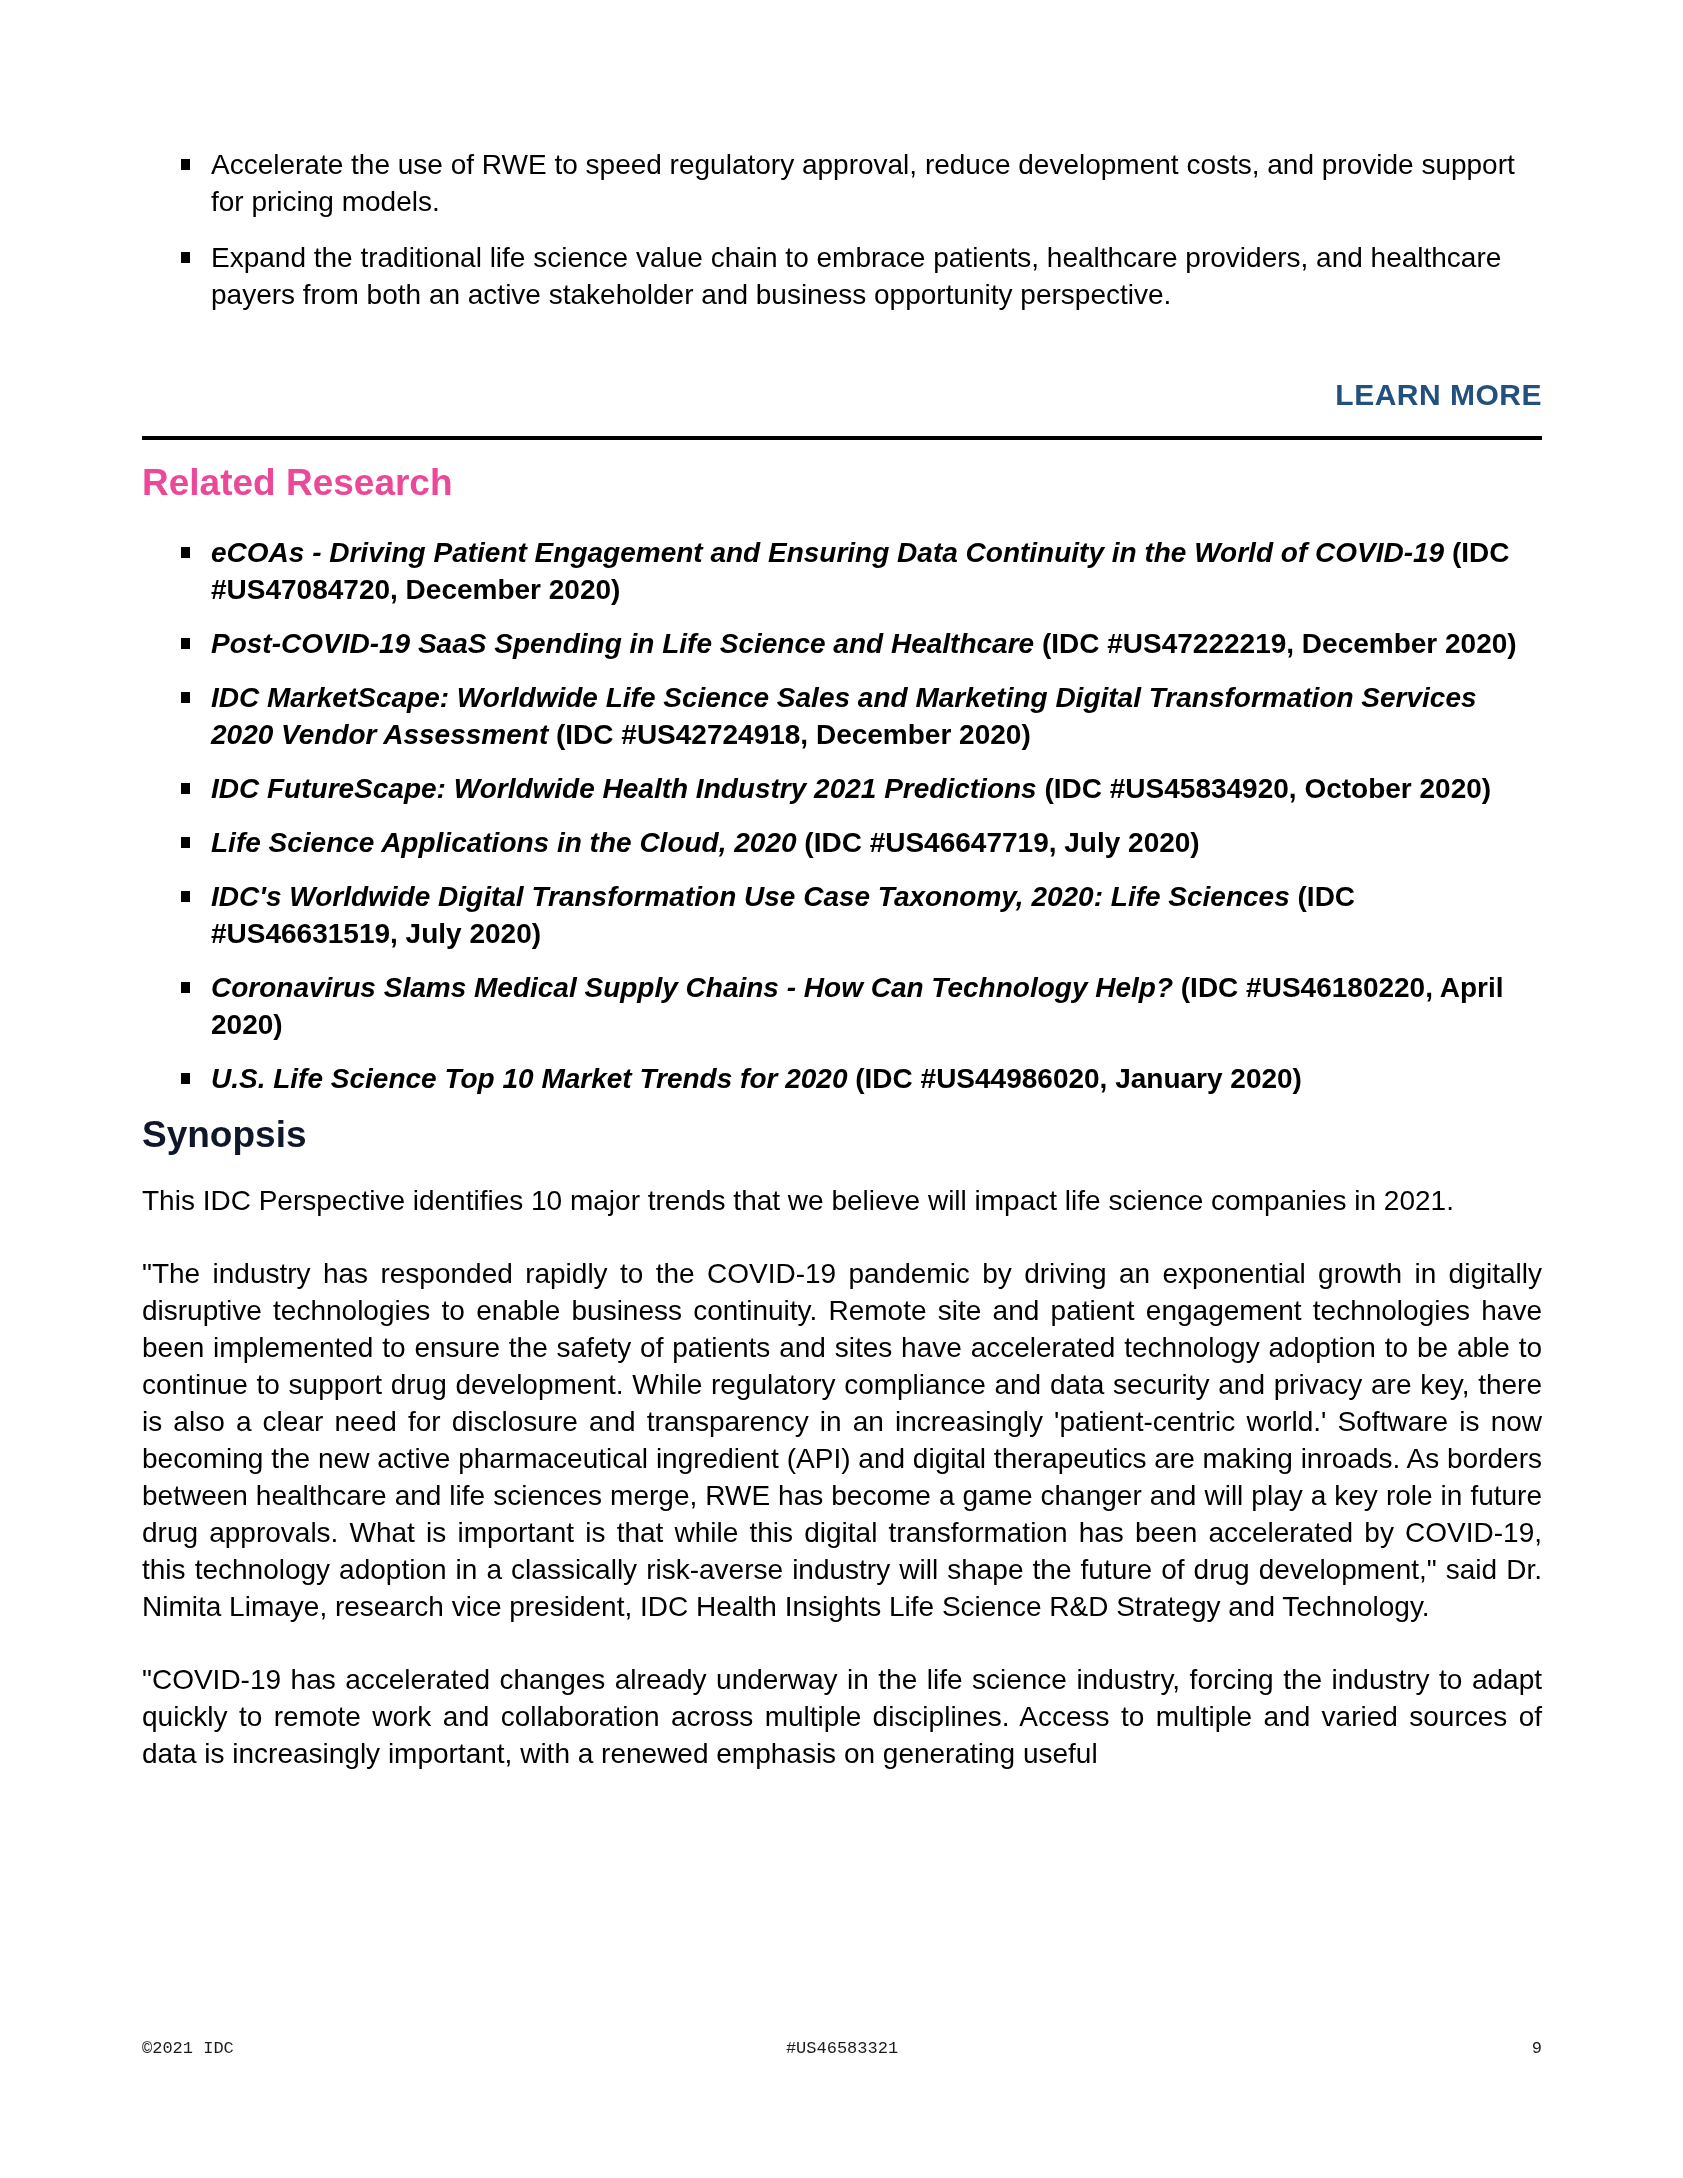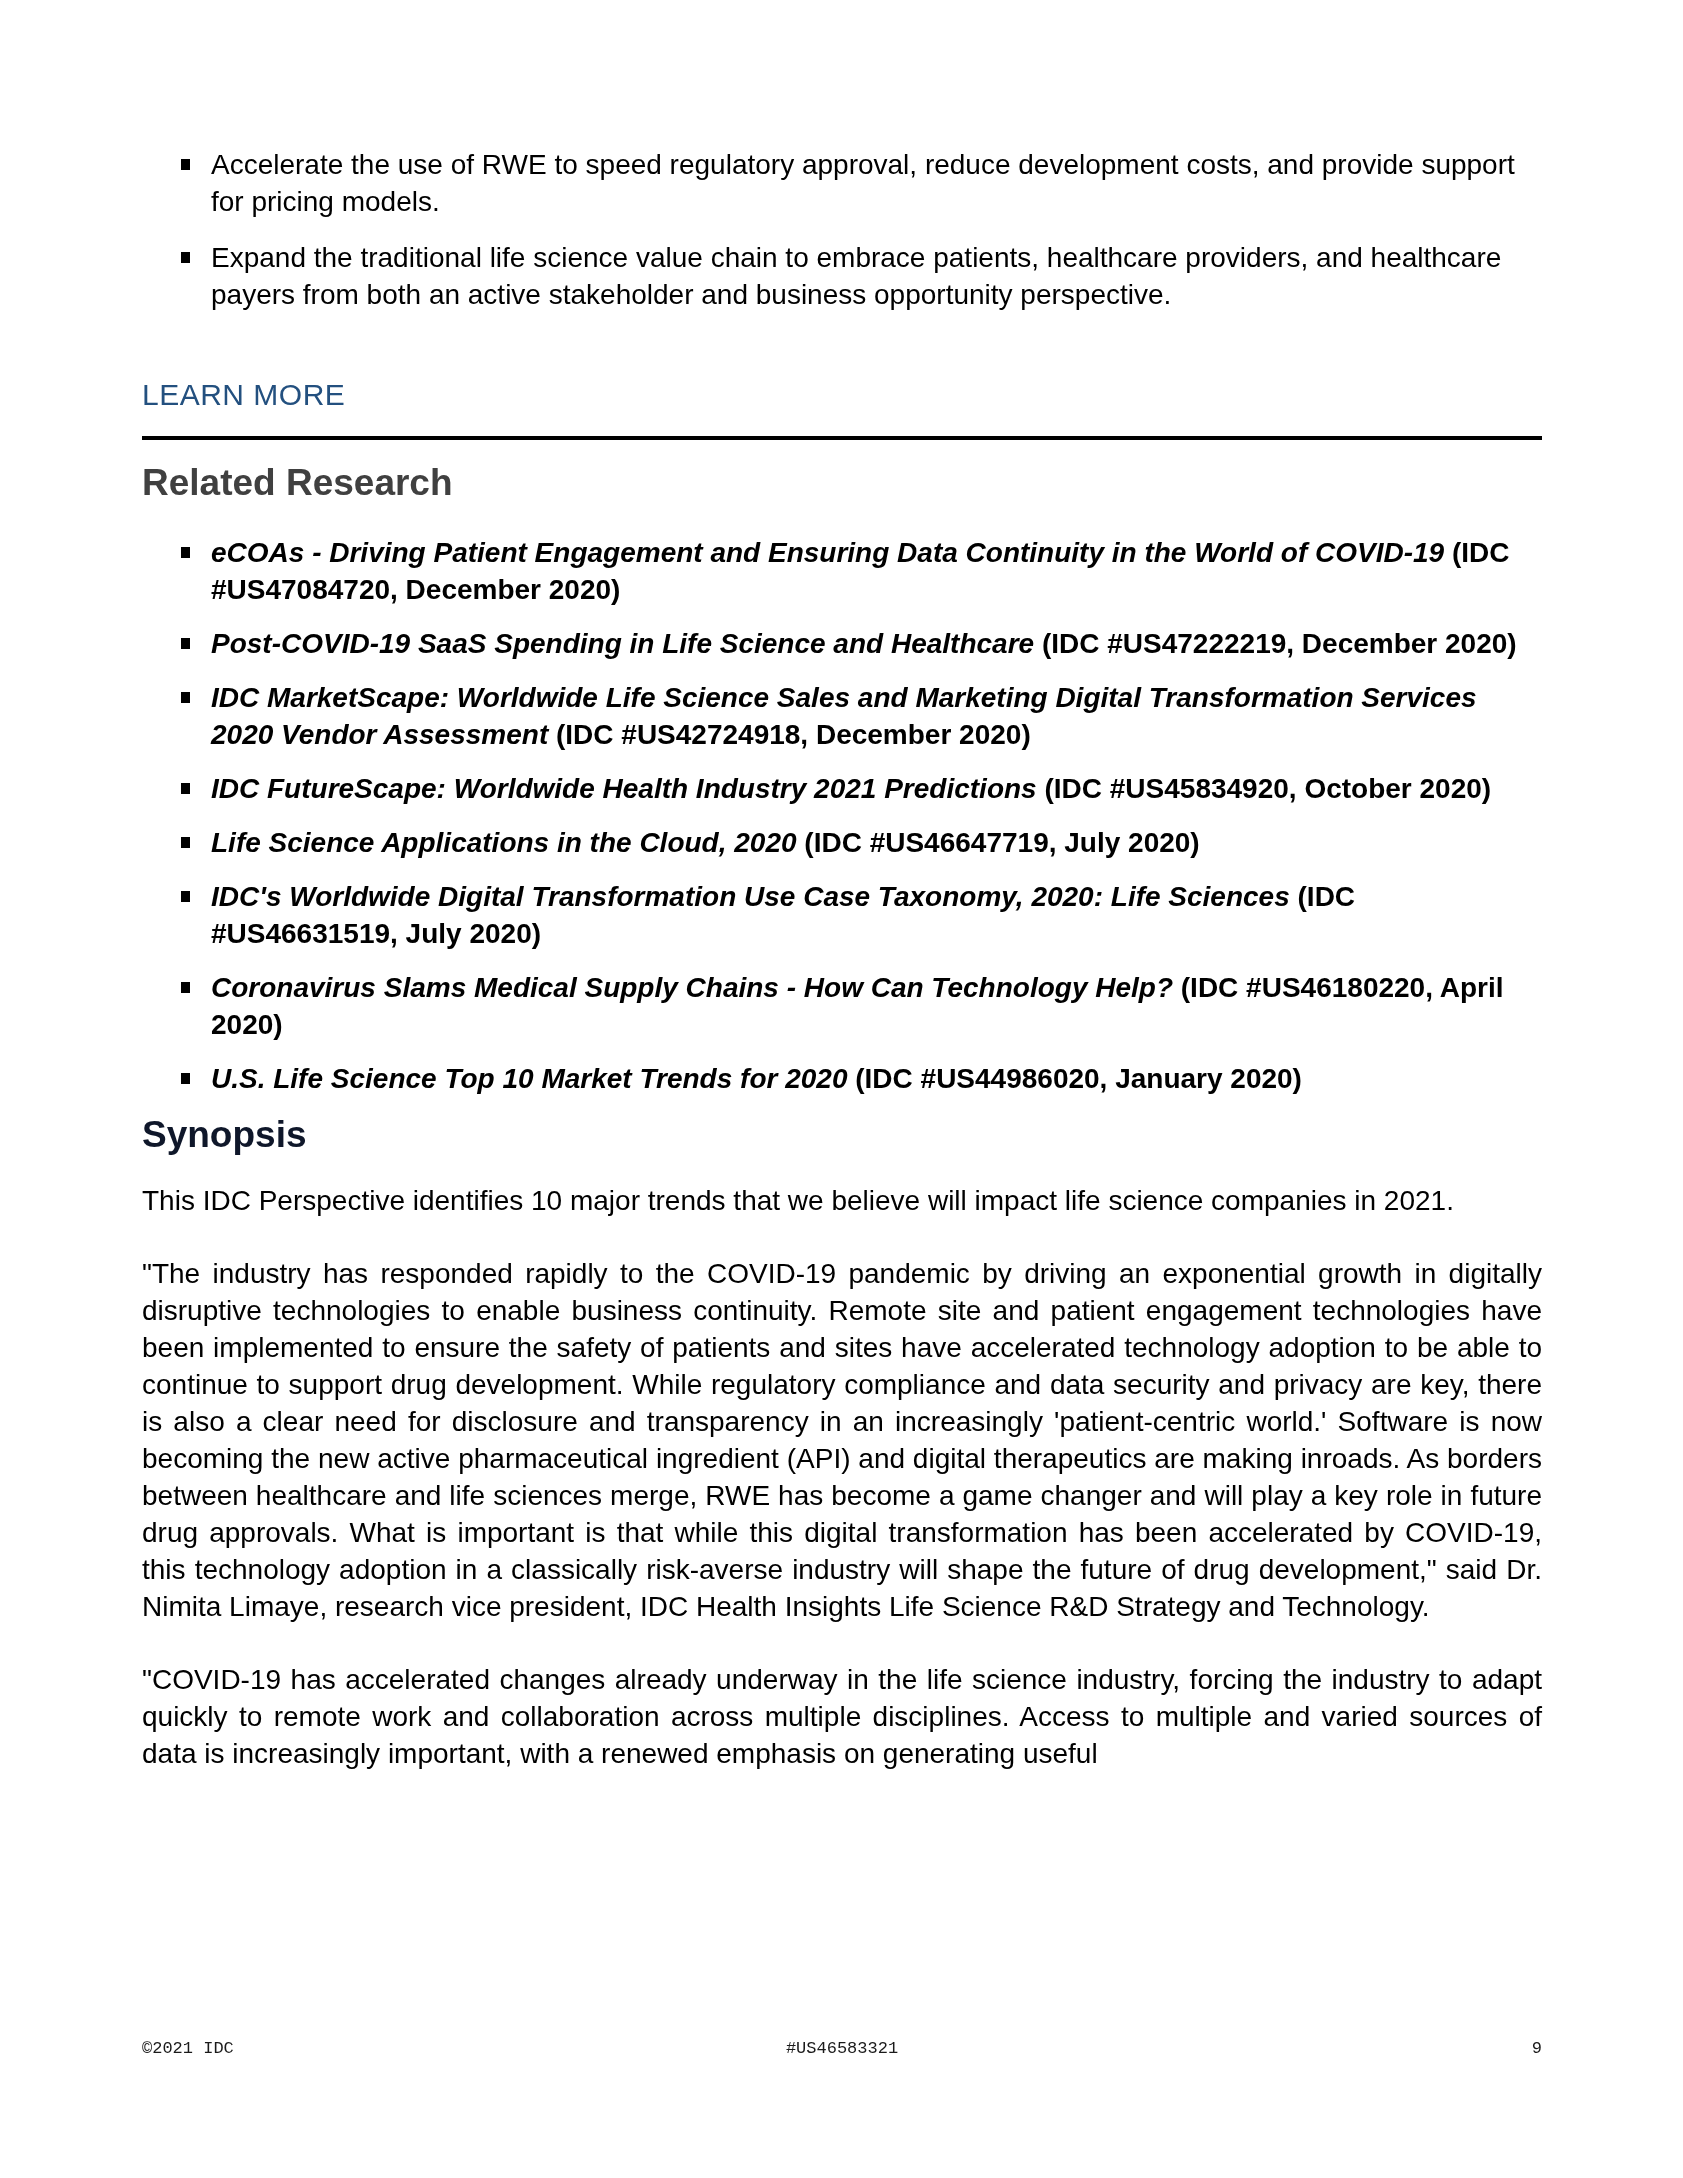--- a/index.html
+++ b/index.html
@@ -46,22 +46,23 @@
     left: 39px;
     top: 13px;
     width: 9px;
     height: 11px;
     background: #000000;
   }
   
   .h-learn {
     margin: 65px 0 16px 0;
     font-size: 30px;
-    font-weight: normal;
+    font-weight: bold;
     letter-spacing: 0.5px;
+    text-align: right;
   }
   .rule {
     margin-top: 24px;
     border: none;
     border-top: 4px solid #000000;
     width: 100%;
   }
   .h-section {
     margin: 22px 0 0 0;
     font-size: 37px;
@@ -124,21 +125,21 @@
       <li>
         <span class="sq"></span>
         <span>Expand the traditional life science value chain to embrace patients, healthcare providers, and healthcare payers from both an active stakeholder and business opportunity perspective.</span>
       </li>
     </ul>
 
     <h2 class="h-learn" style="color:#23507F">LEARN MORE</h2>
 
     <hr class="rule">
 
-    <h2 class="h-section" style="color:#404040">Related Research</h2>
+    <h2 class="h-section" style="color:#ec4899">Related Research</h2>
 
     <ul class="research">
       <li>
         <span class="sq"></span>
         <span class="it">eCOAs - Driving Patient Engagement and Ensuring Data Continuity in the World of COVID-19</span><span> (IDC #US47084720, December 2020)</span>
       </li>
       <li>
         <span class="sq"></span>
         <span class="it">Post-COVID-19 SaaS Spending in Life Science and Healthcare</span><span> (IDC #US47222219, December 2020)</span>
       </li>

